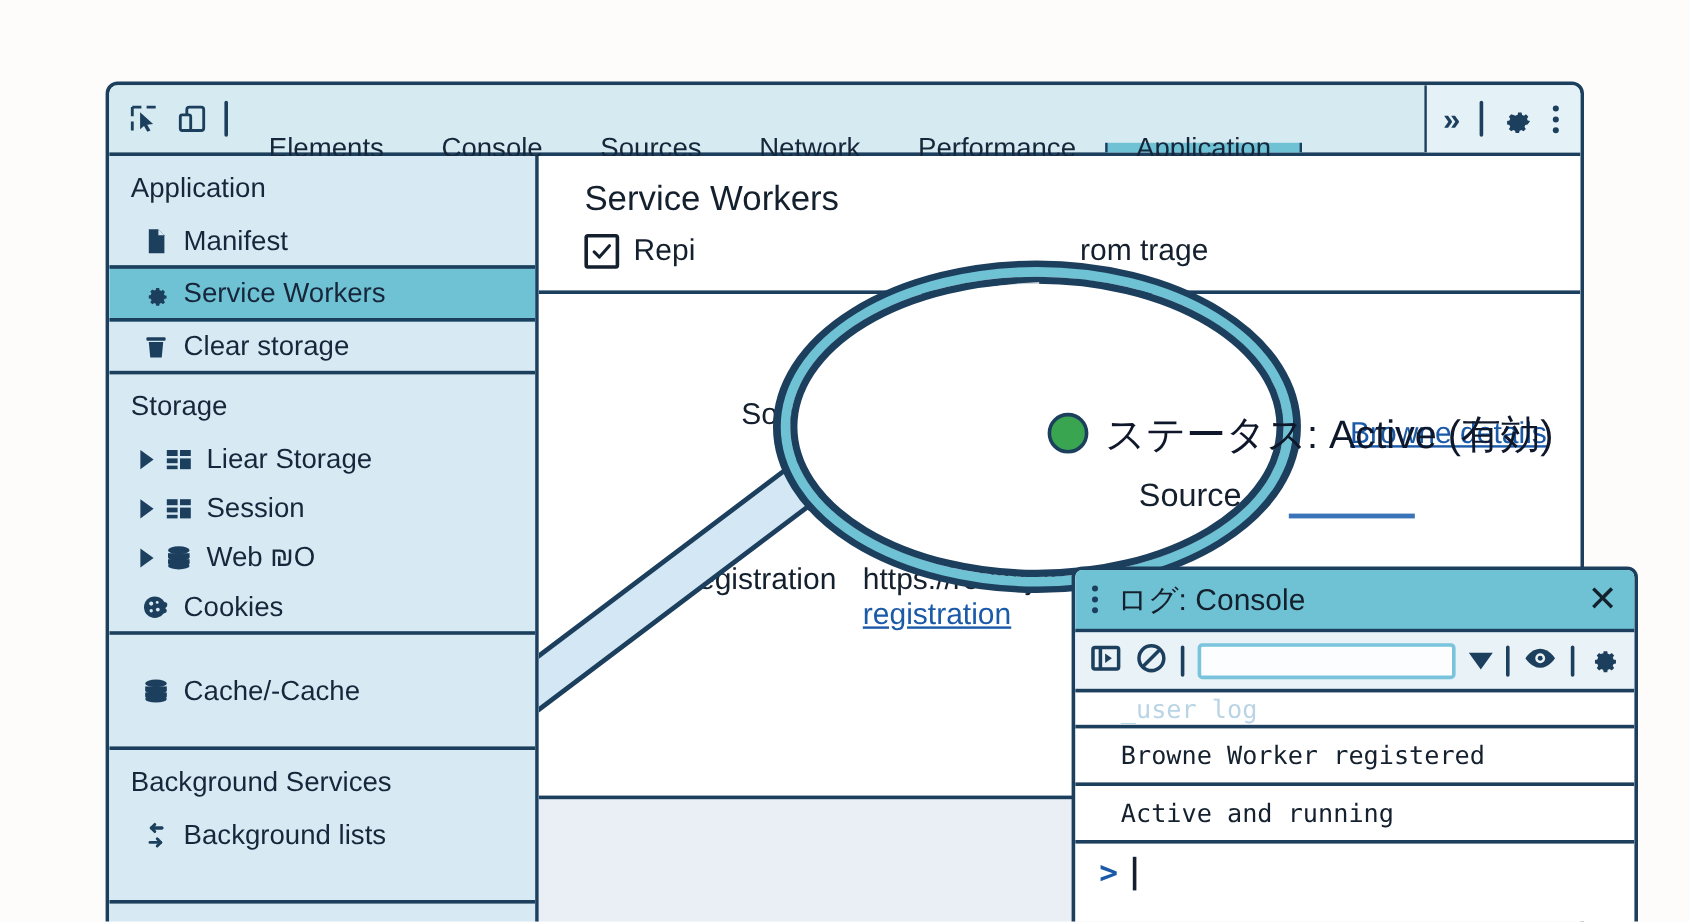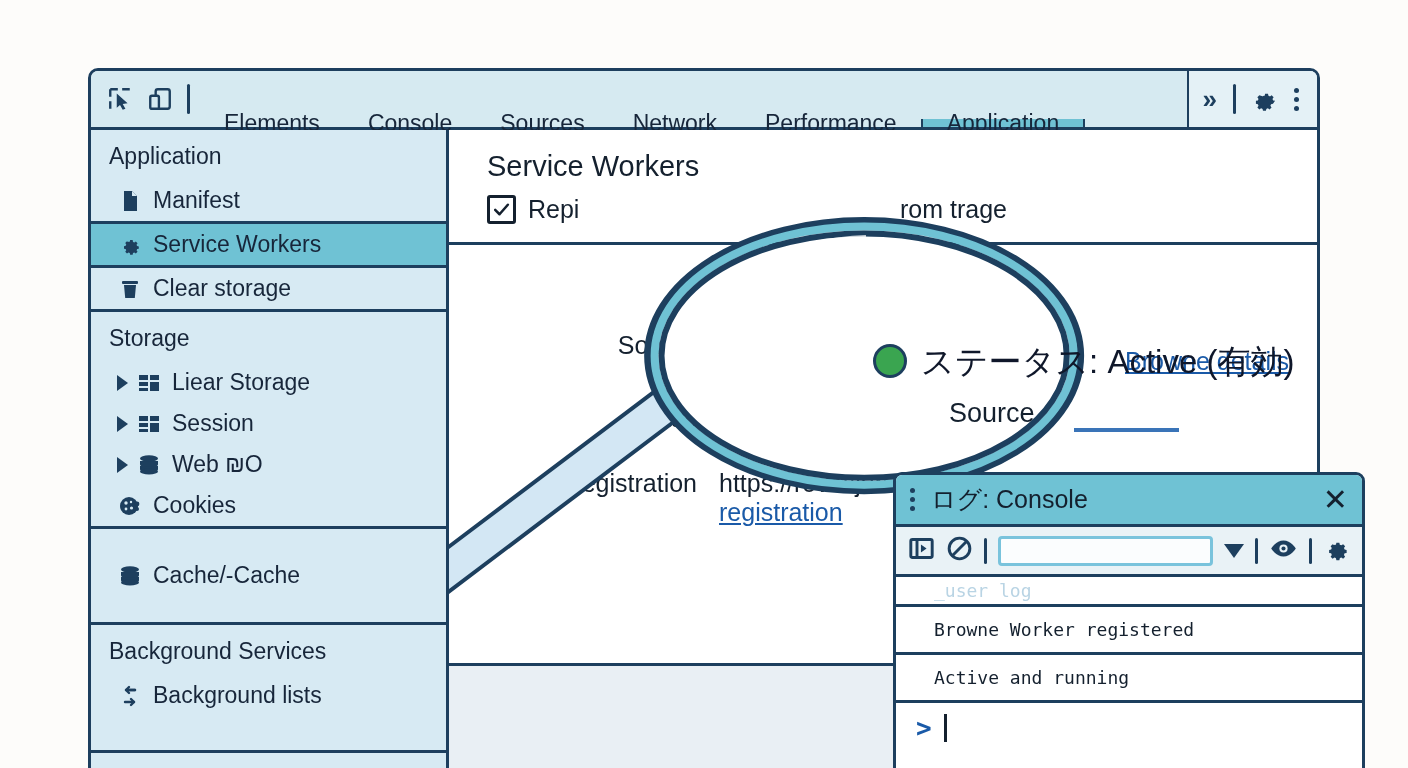--- a/index.html
+++ b/index.html
@@ -111,21 +111,21 @@
   .cs-title-text{font-size:25px;color:#14202e;flex:1;}
   .cs-close{font-size:30px;color:#14202e;font-weight:300;line-height:1;}
   .cs-tools{height:50px;background:#e9f2f6;display:flex;align-items:center;
     gap:11px;padding:0 12px;border-bottom:3px solid #1d3f5e;box-sizing:border-box;}
   .cs-sep{width:3px;height:26px;background:#1d3f5e;border-radius:2px;}
   .cs-filter{flex:1;height:30px;border:3px solid #79c3dc;border-radius:4px;background:#fbfdfe;box-sizing:border-box;}
   .tri-d{width:0;height:0;border-left:10px solid transparent;border-right:10px solid transparent;border-top:14px solid #1d3f5e;}
   .cs-log{font-family:"DejaVu Sans Mono","Liberation Mono",monospace;}
   .cs-row{
     border-bottom:3px solid #1d3f5e;padding:9px 0 9px 38px;
-    font-size:18px;color:#14202e;box-sizing:border-box;min-height:48px;
+    font-size:21px;color:#14202e;box-sizing:border-box;min-height:48px;
     display:flex;align-items:center;
   }
   .cs-row.ghost{color:#b9d4e4;overflow:hidden;height:30px;min-height:30px;padding-top:0;padding-bottom:0;}
   .cs-prompt{display:flex;align-items:center;gap:12px;padding:10px 0 0 20px;font-size:24px;}
   .cs-caret{color:#1a5aa8;font-weight:bold;font-size:26px;}
   .cs-cursor{width:3px;height:28px;background:#14202e;display:inline-block;}
 </style>
 </head>
 <body>
 

